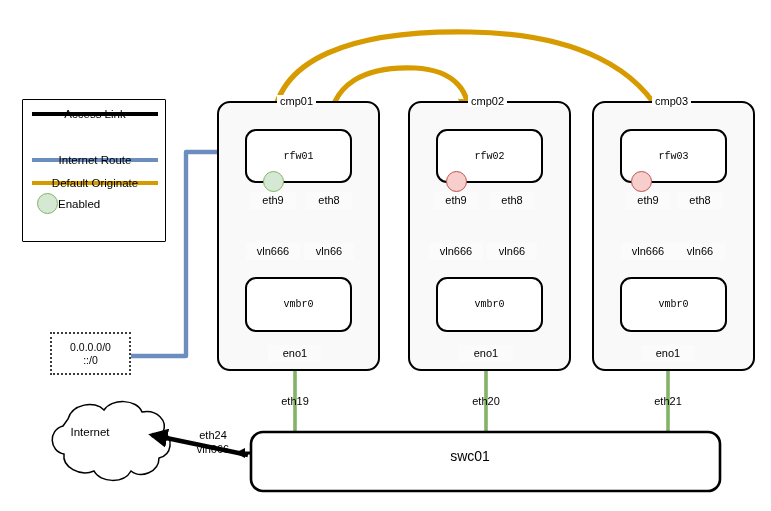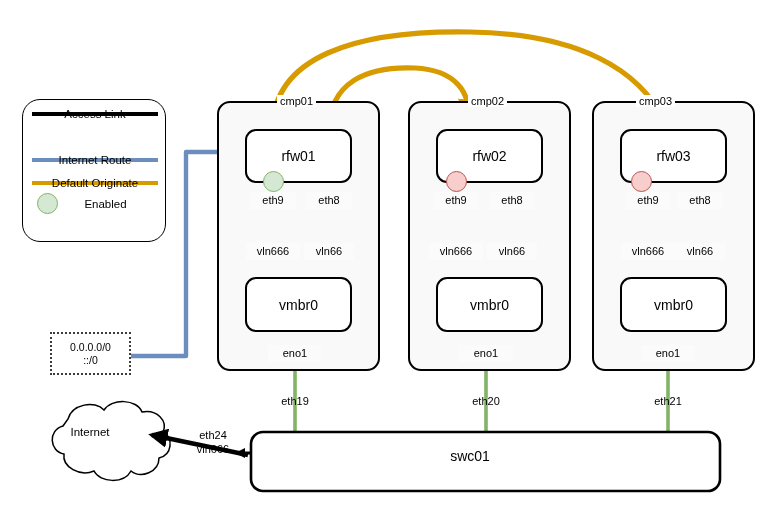--- a/index.html
+++ b/index.html
@@ -21,21 +21,21 @@
     height: 511px;
   }
   
   #legend {
     position: absolute;
     left: 22px;
     top: 99px;
     width: 144px;
     height: 143px;
     border: 1.6px solid #000;
-    border-radius: 18px;
+    border-radius: 1px;
     background: #ffffff;
     box-sizing: border-box;
   }
   .legend-row {
     position: absolute;
     left: 0;
     width: 144px;
     height: 19px;
     display: flex;
     align-items: center;
@@ -67,21 +67,21 @@
   }
   .legend-swatch-row .dot {
     width: 21px;
     height: 21px;
     border-radius: 50%;
     margin-left: 14px;
     box-sizing: border-box;
   }
   .legend-swatch-row .dot-lbl {
     flex: 1;
-    text-align: center;
+    text-align: left;
     font-size: 11.5px;
     color: #000;
     margin-right: 14px;
   }
   
   .cmp-box {
     position: absolute;
     border: 2px solid #000;
     border-radius: 13px;
     background: #f9f9f9;
@@ -98,22 +98,23 @@
   
   .rbox {
     position: absolute;
     border: 2.2px solid #000;
     border-radius: 11px;
     background: #ffffff;
     box-sizing: border-box;
     display: flex;
     align-items: center;
     justify-content: center;
-    font-size: 14px;
-    color: #000;
+    font-size: 10px;
+    color: #000;
+    font-family: Liberation Mono, monospace;
   }
   .iface {
     position: absolute;
     background: #fbfbfb;
     font-size: 11px;
     color: #000;
     text-align: center;
     white-space: nowrap;
     line-height: 14px;
   }
@@ -268,21 +269,21 @@
 <div class="iface" style="left:489px;top:192px;width:46px;height:17px;line-height:17px">eth8</div>
 <div class="iface" style="left:429px;top:243px;width:54px;height:17px;line-height:17px">vln666</div>
 <div class="iface" style="left:487px;top:243px;width:50px;height:17px;line-height:17px">vln66</div>
 <div class="rbox" style="left:436px;top:277px;width:107px;height:55px">
   <span>vmbr0</span>
 </div>
 <div class="iface" style="left:459px;top:345px;width:54px;height:17px;line-height:17px">eno1</div>
 <div class="iface" style="left:459px;top:393px;width:54px;height:17px;line-height:17px;background:transparent">eth20</div>
 
 <div class="cmp-box" style="left:592px;top:101px;width:163px;height:270px"></div>
-<div class="cmp-title" style="left:636px;top:95px">cmp03</div>
+<div class="cmp-title" style="left:652px;top:95px">cmp03</div>
 <div class="rbox" style="left:620px;top:129px;width:107px;height:54px">
   <span>rfw03</span>
 </div>
 <div class="status-dot" style="left:631px;top:171px;background:#f8cecc;border:1.7px solid #b85450"></div>
 <div class="iface" style="left:625px;top:192px;width:46px;height:17px;line-height:17px">eth9</div>
 <div class="iface" style="left:677px;top:192px;width:46px;height:17px;line-height:17px">eth8</div>
 <div class="iface" style="left:621px;top:243px;width:54px;height:17px;line-height:17px">vln666</div>
 <div class="iface" style="left:675px;top:243px;width:50px;height:17px;line-height:17px">vln66</div>
 <div class="rbox" style="left:620px;top:277px;width:107px;height:55px">
   <span>vmbr0</span>

